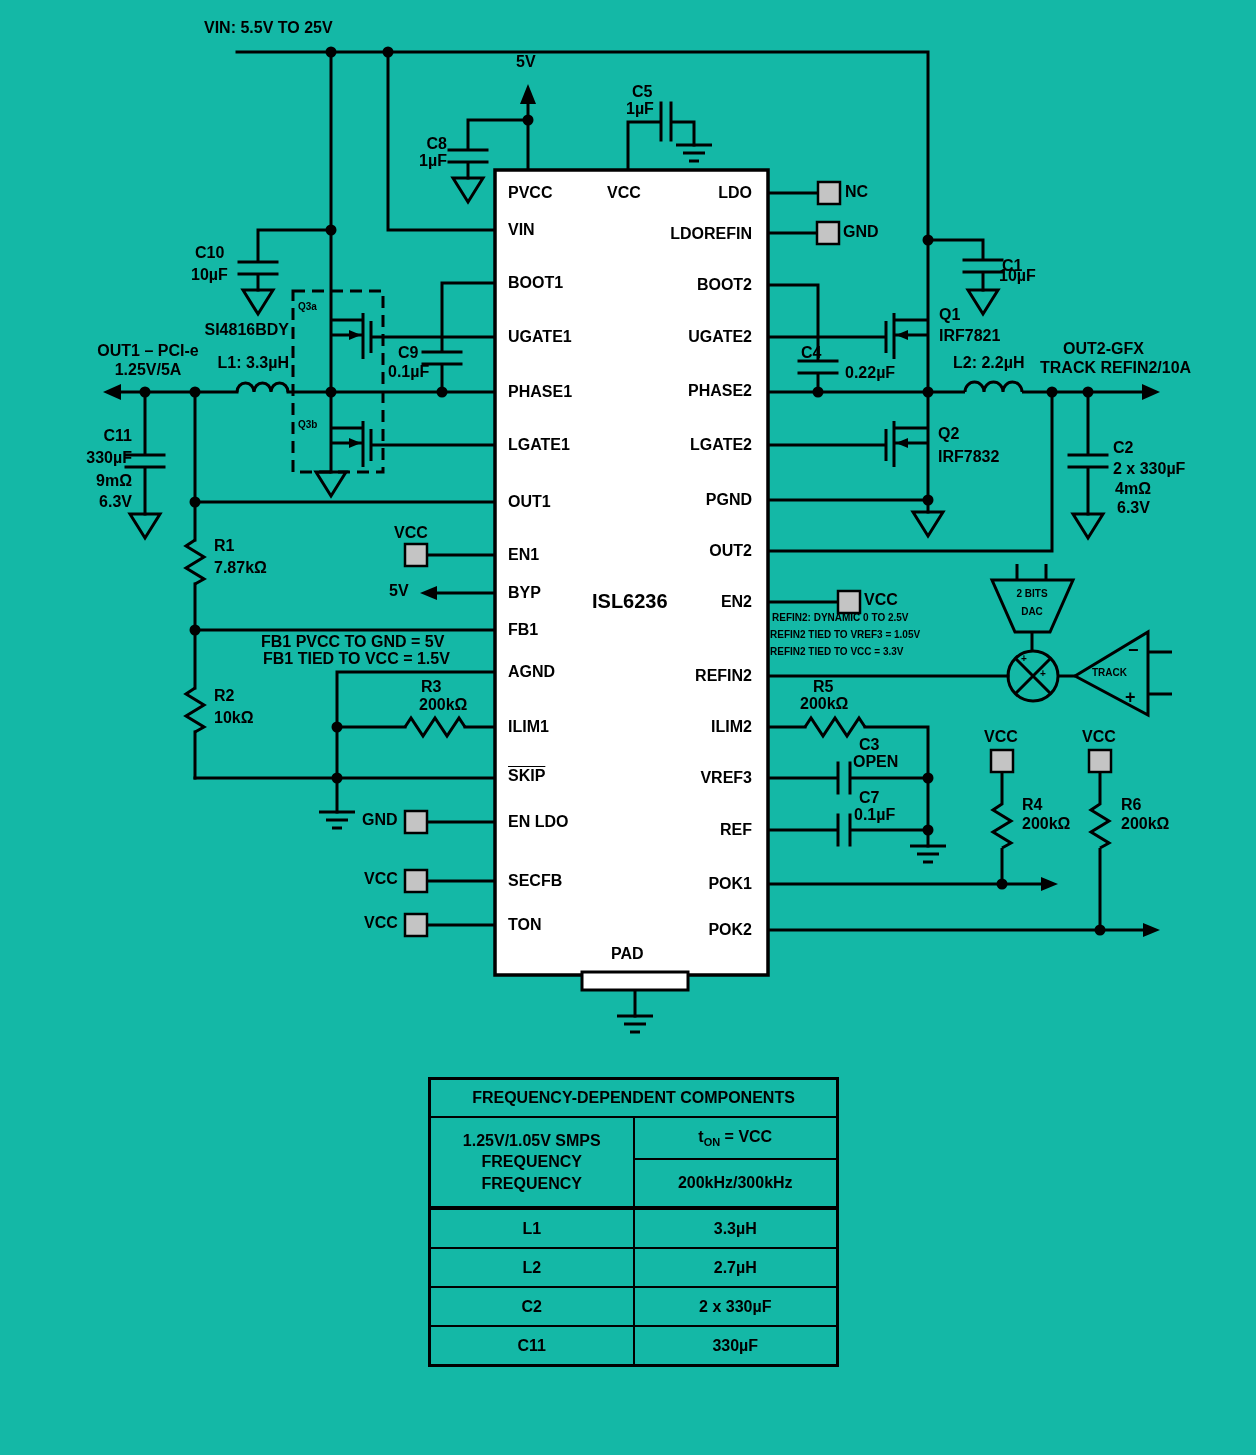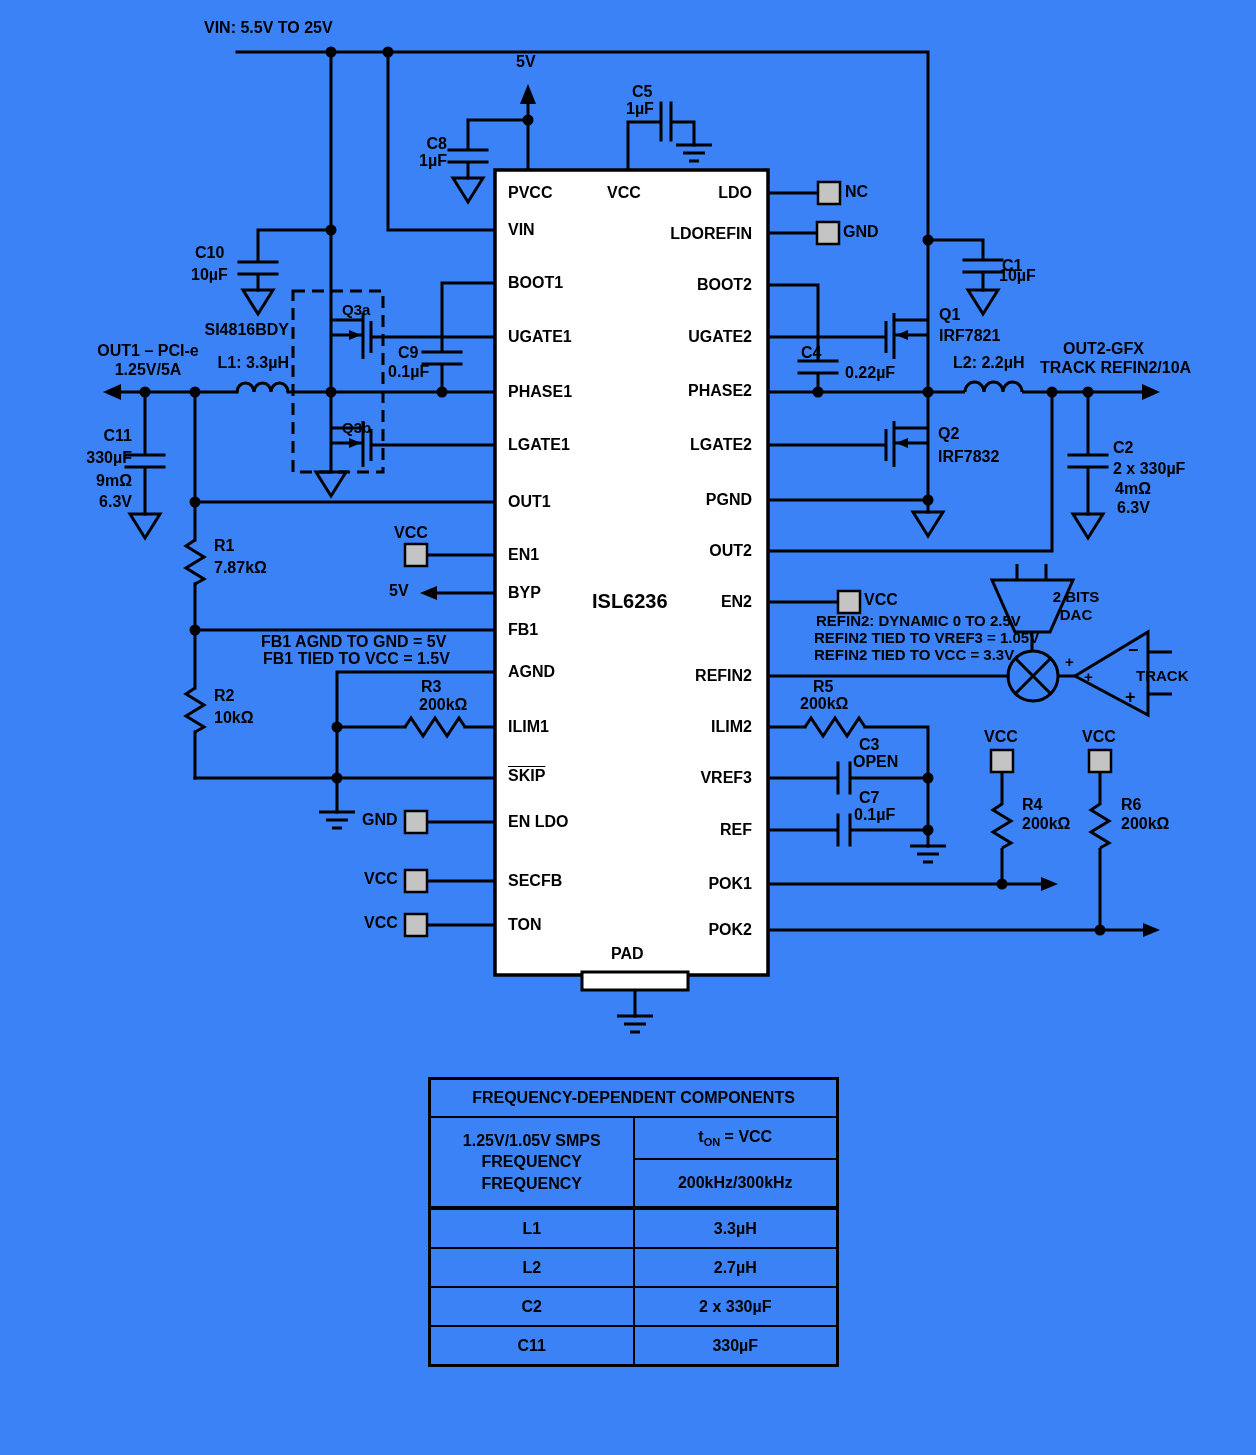--- a/index.html
+++ b/index.html
@@ -1,20 +1,20 @@
 <!DOCTYPE html>
 <html><head>
 <meta charset="utf-8">
 <style>
   html,body{margin:0;padding:0;background:#fff;}
-  #page{position:relative;width:1256px;height:1455px;background:#3b82f6;overflow:hidden;
+  #page{position:relative;width:1256px;height:1455px;background:#14b8a6;overflow:hidden;
         font-family:"Liberation Sans",sans-serif;color:#000;}
   #cv{position:absolute;left:0;top:0;}
   .lbl{position:absolute;font-weight:bold;font-size:16px;line-height:1.05;white-space:nowrap;}
-  .s15{font-size:15px;margin-left:44px;}
+  .s15{font-size:10px;}
   .s17{font-size:20px;}
   .s18{font-size:18px;}
   .r{text-align:right;}
   .c{text-align:center;}
   .ovl{text-decoration:overline;}
   .tablewrap{position:absolute;}
   table.freq{border-collapse:collapse;width:411px;table-layout:fixed;}
   table.freq th,table.freq td{border:2px solid #000;text-align:center;vertical-align:middle;
         font-weight:bold;font-size:16px;padding:0;}
   table.freq{border:3px solid #000;}
@@ -231,21 +231,21 @@
 <div class="lbl r" style="left:42px;top:473px;width:90px">9mΩ</div>
 <div class="lbl r" style="left:42px;top:494px;width:90px">6.3V</div>
 <div class="lbl" style="left:1113px;top:440px">C2</div>
 <div class="lbl" style="left:1113px;top:461px">2 x 330µF</div>
 <div class="lbl" style="left:1115px;top:481px">4mΩ</div>
 <div class="lbl" style="left:1117px;top:500px">6.3V</div>
 <div class="lbl" style="left:214px;top:538px">R1</div>
 <div class="lbl" style="left:214px;top:560px">7.87kΩ</div>
 <div class="lbl" style="left:394px;top:525px">VCC</div>
 <div class="lbl" style="left:389px;top:583px">5V</div>
-<div class="lbl" style="left:261px;top:634px">FB1 AGND TO GND = 5V</div>
+<div class="lbl" style="left:261px;top:634px">FB1 PVCC TO GND = 5V</div>
 <div class="lbl" style="left:263px;top:651px">FB1 TIED TO VCC = 1.5V</div>
 <div class="lbl" style="left:214px;top:688px">R2</div>
 <div class="lbl" style="left:214px;top:710px">10kΩ</div>
 <div class="lbl" style="left:421px;top:679px">R3</div>
 <div class="lbl" style="left:419px;top:697px">200kΩ</div>
 <div class="lbl" style="left:864px;top:592px">VCC</div>
 <div class="lbl s15" style="left:772px;top:613px">REFIN2: DYNAMIC 0 TO 2.5V</div>
 <div class="lbl s15" style="left:770px;top:630px">REFIN2 TIED TO VREF3 = 1.05V</div>
 <div class="lbl s15" style="left:770px;top:647px">REFIN2 TIED TO VCC = 3.3V</div>
 <div class="lbl c s15" style="left:997px;top:589px;width:70px">2 BITS</div>

